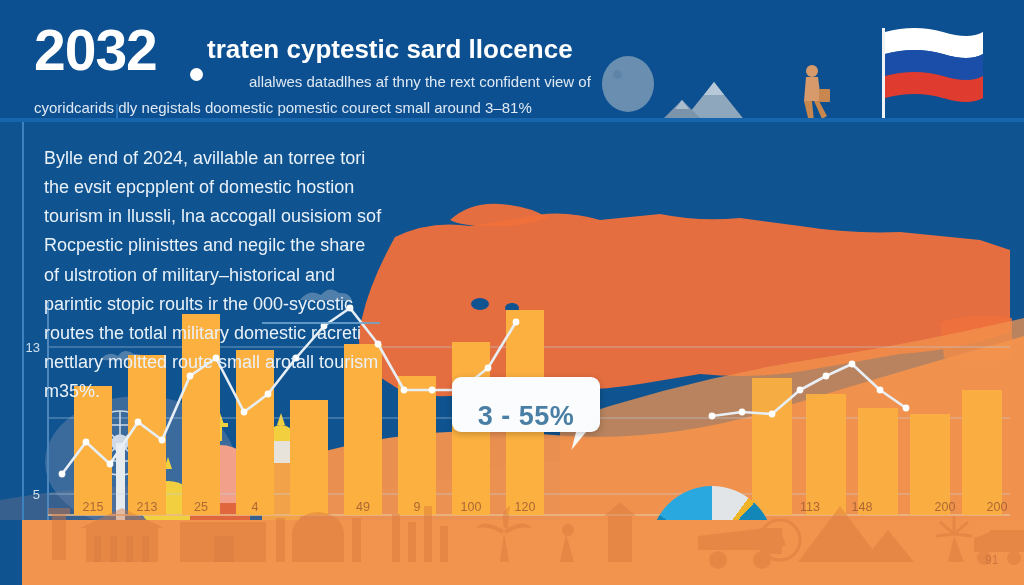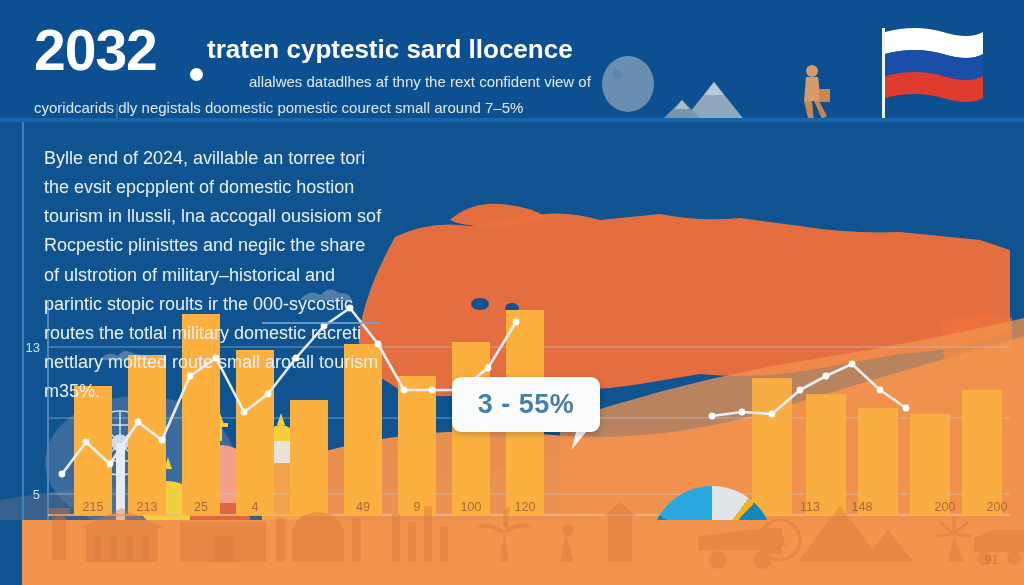--- a/index.html
+++ b/index.html
@@ -82,21 +82,21 @@
   .map{position:absolute;left:0;top:0;width:1024px;height:463px;}
 
   
   .land{position:absolute;left:0;top:0;width:1024px;height:463px;}
 
   
   .callout{
     position:absolute;left:452px;top:255px;width:148px;height:55px;
     background:#fbfcfd;border-radius:9px;
     box-shadow:0 2px 7px rgba(0,0,0,.22);
-    display:flex;align-items:center;justify-content:center;
+    display:flex;align-items:flex-end;justify-content:center;
   }
   .callout span{
     font-size:27px;font-weight:bold;color:#4a7fa5;letter-spacing:.5px;
   }
   .callout-tail{
     position:absolute;left:575px;top:300px;width:0;height:0;
     border-left:14px solid #fbfcfd;
     border-bottom:30px solid transparent;
     transform:rotate(14deg);
   }
@@ -142,21 +142,21 @@
 </head>
 <body>
 
 <div id="infographic">
 
   <div class="header">
     <div class="hdr-year">2032</div>
     <div class="hdr-dot"></div>
     <div class="hdr-title">traten cyptestic sard llocence</div>
     <div class="hdr-sub1">allalwes datadlhes af thny the rext confident view of</div>
-    <div class="hdr-sub2">cyoridcarids dly negistals doomestic pomestic courect small around 7–5%</div>
+    <div class="hdr-sub2">cyoridcarids dly negistals doomestic pomestic courect small around 3–81%</div>
 
     <div class="hdr-moon"></div>
 
     <svg class="hdr-mtn" viewBox="0 0 110 42">
       <polygon points="54,2 86,42 22,42" fill="#8ea7bd"></polygon>
       <polygon points="54,2 64,15 44,15" fill="#b7c8d8"></polygon>
       <polygon points="22,20 44,42 0,42" fill="#7b93ab"></polygon>
       <polygon points="22,20 29,29 15,29" fill="#aabdcd"></polygon>
     </svg>
 

